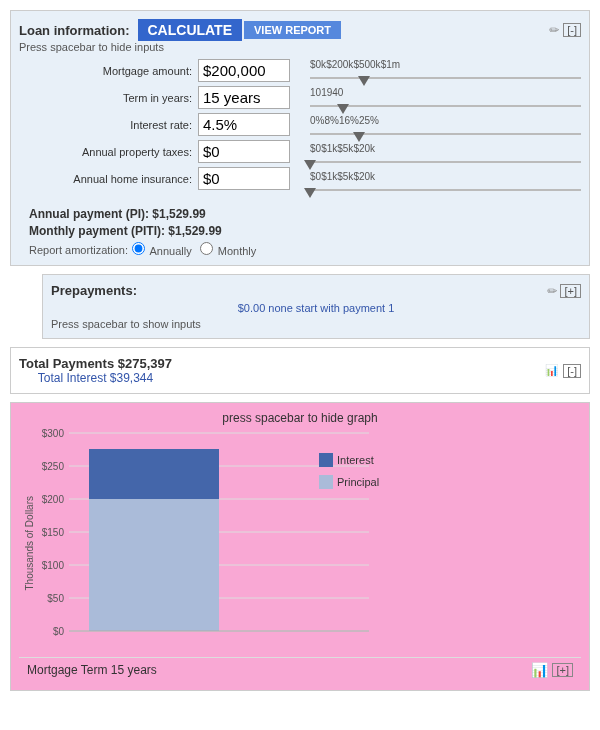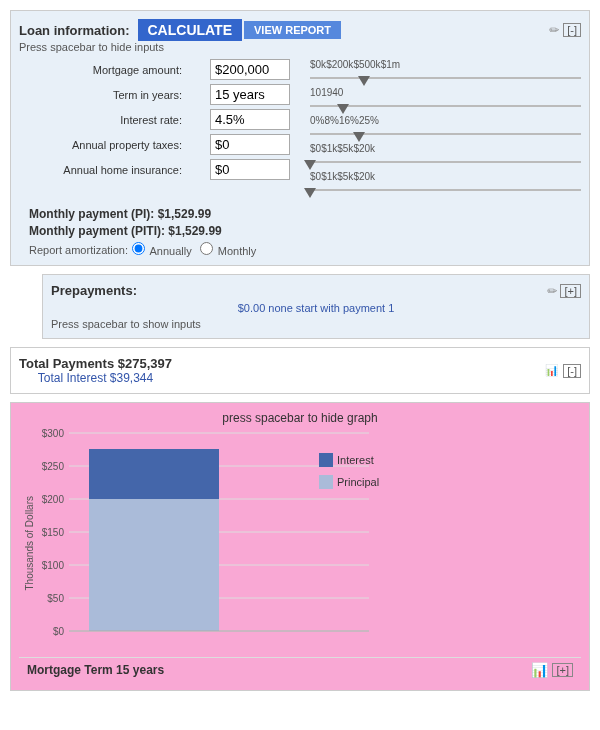--- a/index.html
+++ b/index.html
@@ -80,37 +80,36 @@
 
     .form-left {
       padding-right: 10px;
     }
 
     .form-row {
       display: flex;
       align-items: center;
       margin-bottom: 4px;
       justify-content: flex-end;
-      gap: 22px;
     }
 
     .form-label {
       text-align: right;
       margin-right: 6px;
       font-size: 11px;
       color: #333;
       white-space: nowrap;
     }
 
     .form-input {
       border: 1px solid #aaa;
       background: #fff;
       padding: 2px 4px;
-      font-size: 13px;
-      width: 80px;
+      font-size: 15px;
+      width: 92px;
     }
 
     .slider-section {
       padding-left: 10px;
       display: flex;
       flex-direction: column;
       justify-content: space-around;
     }
 
     .slider-row {
@@ -399,21 +398,21 @@
           <div class="slider-track">
             <div class="slider-line">
               <div class="slider-thumb" style="left: 0%;"></div>
             </div>
           </div>
         </div>
       </div>
     </div>
 
     <div class="payment-results">
-      <div class="payment-row"><span class="payment-label">Monthly payment (PI): </span><span class="payment-value">$1,529.99</span></div>
+      <div class="payment-row"><span class="payment-label">Annual payment (PI): </span><span class="payment-value">$1,529.99</span></div>
       <div class="payment-row"><span class="payment-label">Monthly payment (PITI): </span><span class="payment-value">$1,529.99</span></div>
       <div class="amortization-row">
         <span>Report amortization:</span>
         <label class="radio-label">
           <input type="radio" name="amortization" checked="" style="">
           <span>Annually</span>
         </label>
         <label class="radio-label">
           <input type="radio" name="amortization" style="">
           <span>Monthly</span>
@@ -482,20 +481,20 @@
         <line x1="0" y1="198" x2="300" y2="198" stroke="#aaa" stroke-width="1"></line>
 
         <rect x="250" y="20" width="14" height="14" fill="#4466aa"></rect>
         <text x="268" y="31" font-size="11" fill="#333">Interest</text>
         <rect x="250" y="42" width="14" height="14" fill="#aabbd9"></rect>
         <text x="268" y="53" font-size="11" fill="#333">Principal</text>
       </svg>
     </div>
 
     <div style="display:flex; align-items:center; justify-content:center; padding: 4px 8px; border-top: 1px solid #ddd; margin-top: 4px;">
-      <span style="font-weight:bold; font-size:12px;">Mortgage Term 15 years</span>
+      <span style="font-weight:normal; font-size:12px;">Mortgage Term 15 years</span>
       <div style="margin-left:auto; display:flex; align-items:center; gap:4px;">
         <span style="color:#4466aa; font-size:14px;">📊</span>
         <span class="expand-icon">[+]</span>
       </div>
     </div>
   </div>
 </div>
 
 </body></html>

